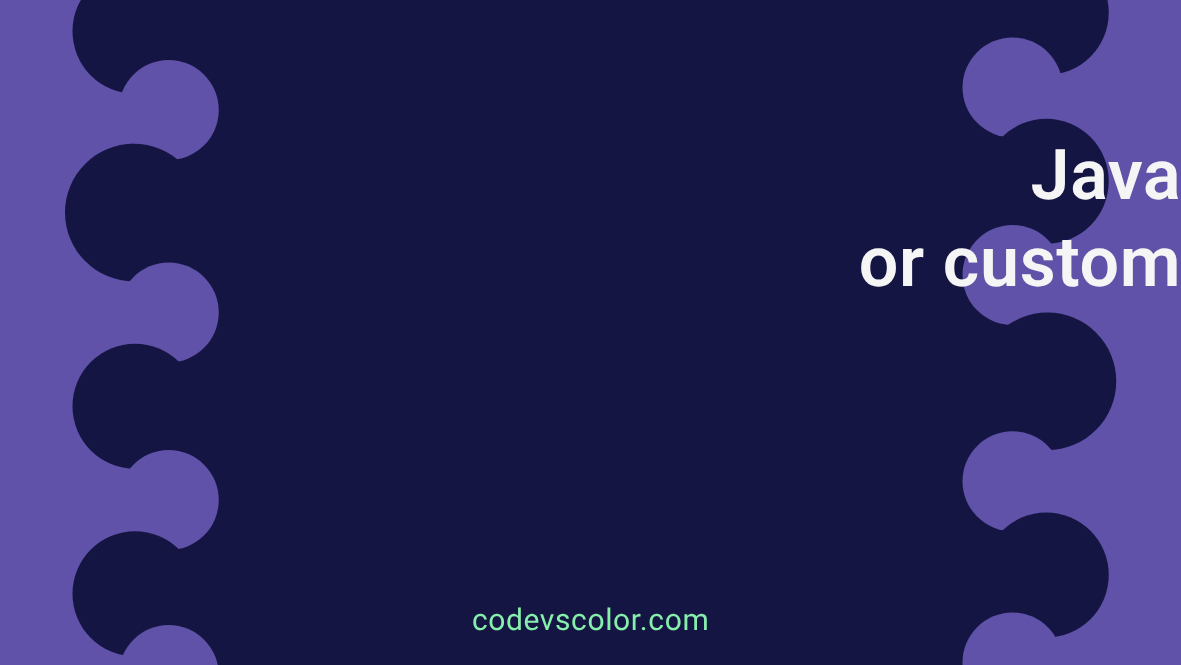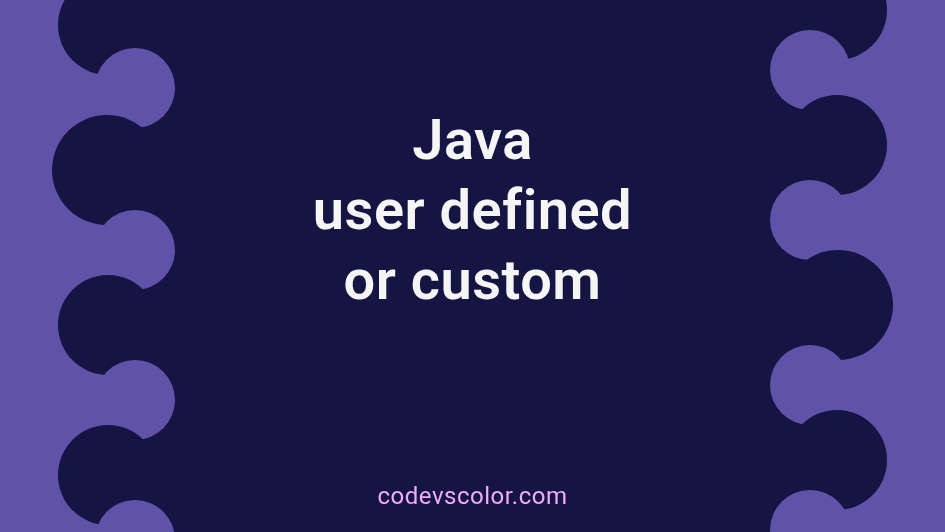--- a/index.html
+++ b/index.html
@@ -53,35 +53,35 @@
     .right-edge .b5 { right: 52px; top: 250px; width: 110px; height: 110px; }
     .right-edge .b6 { right: 95px; top: 345px; width: 80px; height: 80px; }
     .right-edge .b7 { right: 58px; top: 410px; width: 100px; height: 100px; }
     .right-edge .b8 { right: 95px; top: 490px; width: 80px; height: 80px; }
 
     .title {
       position: absolute;
       top: 105px;
       left: 0;
       width: 945px;
-      text-align: center;
+      text-align: right;
       color: #f5f5f5;
       font-size: 56px;
       font-weight: 600;
       line-height: 1.25;
       letter-spacing: 0.5px;
       z-index: 10;
     }
     .watermark {
       position: absolute;
       bottom: 22px;
       left: 0;
       width: 945px;
       text-align: center;
-      color: #f0abfc;
+      color: #86efac;
       font-size: 24px;
       font-weight: 400;
       letter-spacing: 0.5px;
       z-index: 10;
     }
   </style>
 </head>
 <body>
 
 <div class="container">
@@ -104,18 +104,17 @@
     <div class="blob dark b3"></div>
     <div class="blob light b4"></div>
     <div class="blob dark b5"></div>
     <div class="blob light b6"></div>
     <div class="blob dark b7"></div>
     <div class="blob light b8"></div>
   </div>
 
   <div class="title">
     <div>Java</div>
-    <div>user defined</div>
     <div>or custom</div>
   </div>
 
   <div class="watermark">codevscolor.com</div>
 </div>
 
 </body></html>

